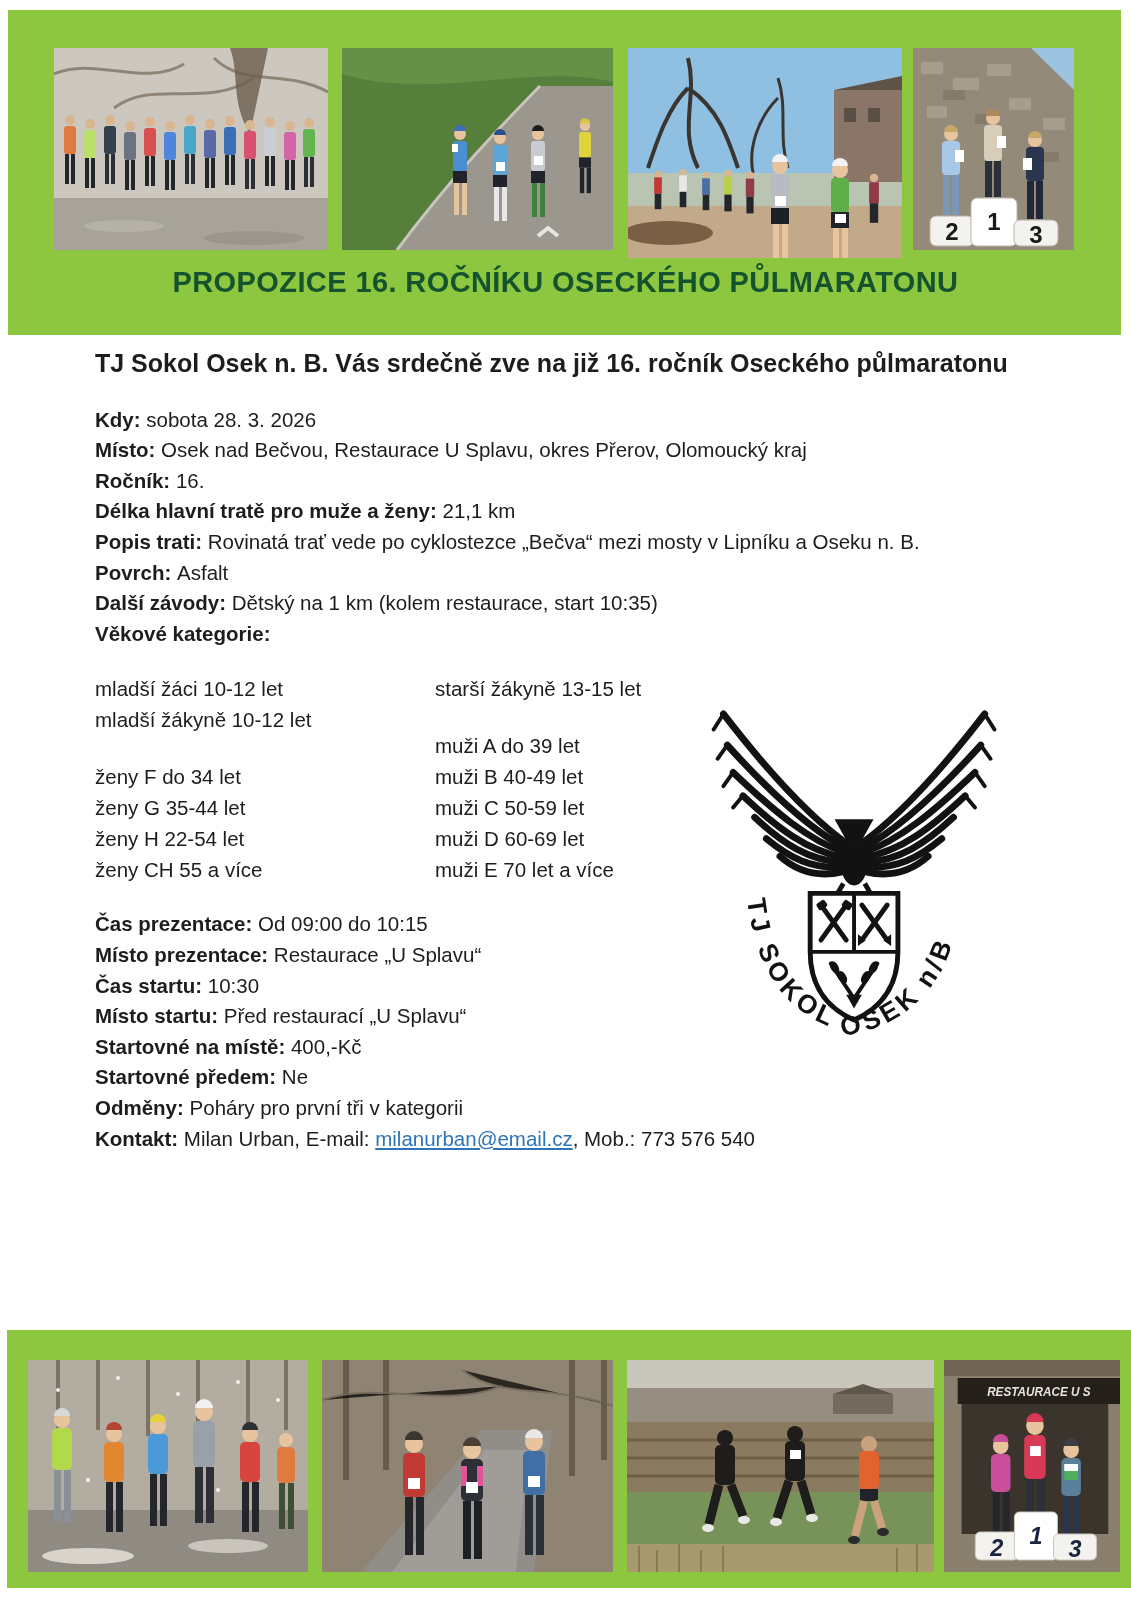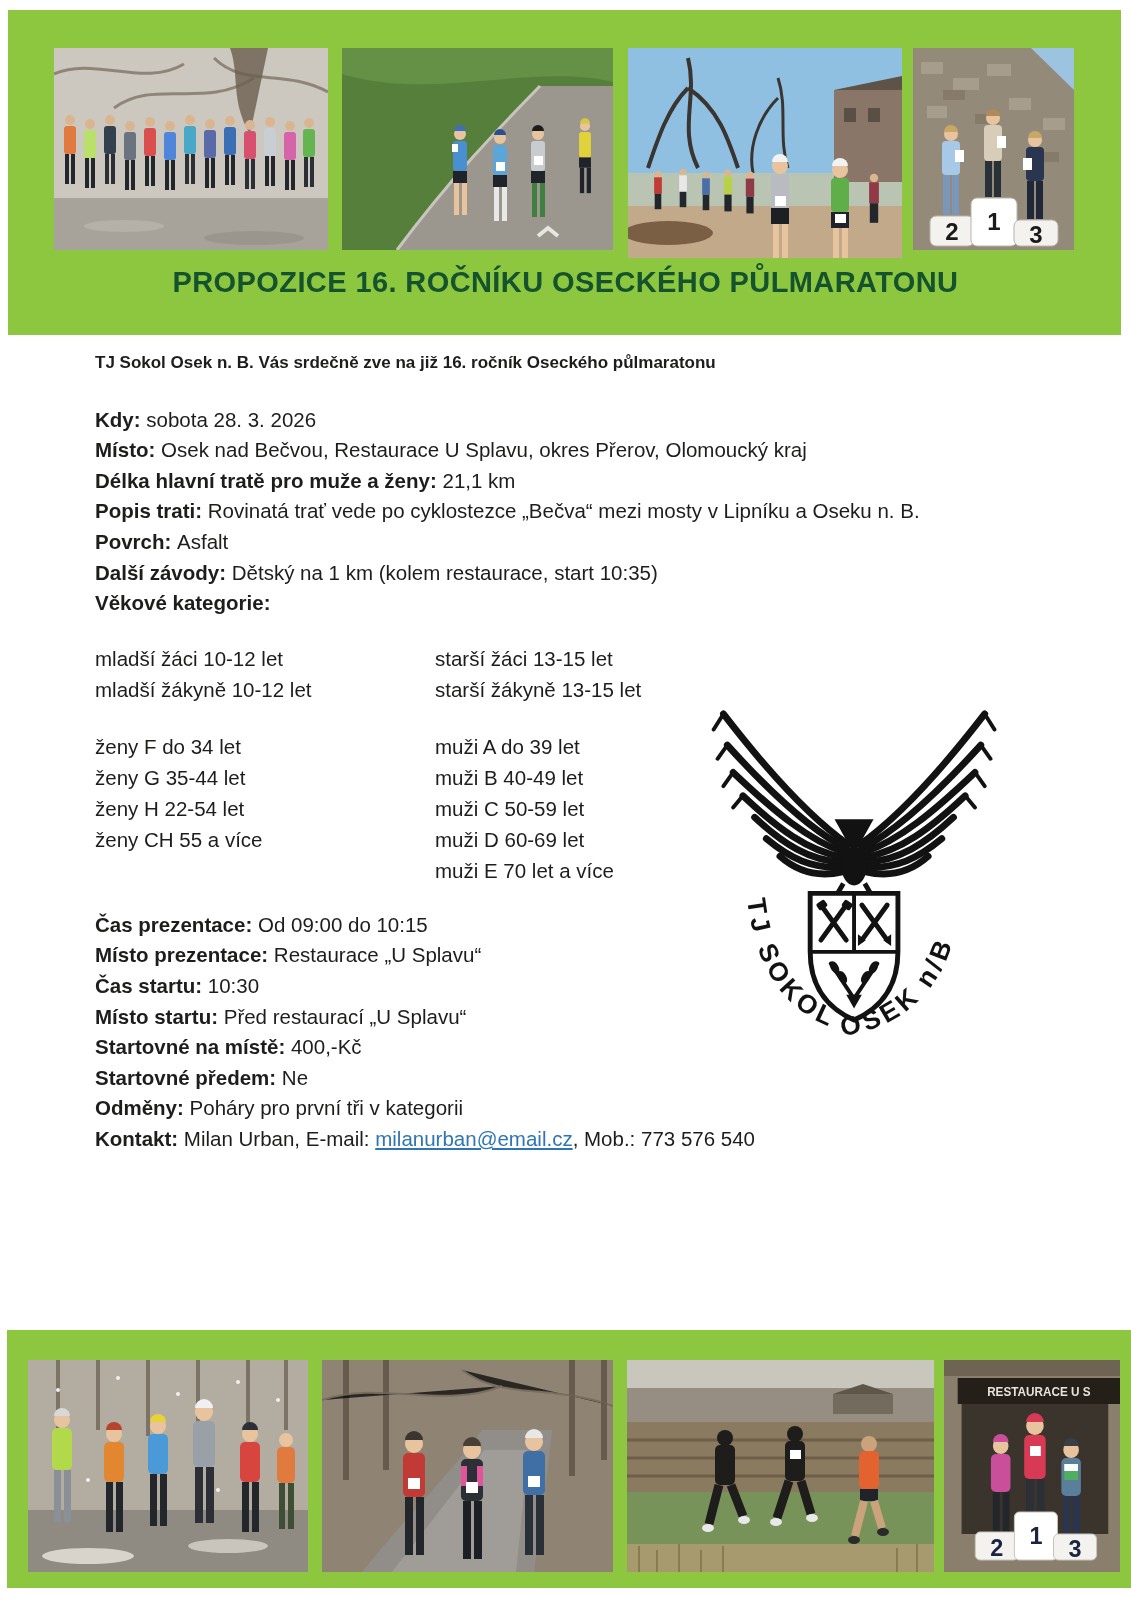--- a/index.html
+++ b/index.html
@@ -11,40 +11,40 @@
   .band{position:absolute;background:var(--green);}
   .band-top{left:8px;top:10px;width:1113px;height:325px;}
   .band-bottom{left:7px;top:1330px;width:1124px;height:258px;}
   .ph{position:absolute;overflow:hidden;background:#cfcbc3;}
   .ph svg{display:block;width:100%;height:100%;}
   .title{
     position:absolute;left:0;right:0;top:266px;text-align:center;
     font-size:29px;font-weight:bold;letter-spacing:.4px;color:#14532d;
   }
   .content{position:absolute;left:95px;top:348px;width:885px;font-size:20.5px;line-height:30.6px;}
-  .intro{font-weight:bold;font-size:17px;margin-bottom:26px;white-space:nowrap;}
+  .intro{font-weight:bold;font-size:25px;margin-bottom:26px;white-space:nowrap;}
   .line b{font-weight:bold;}
   .line b::after{content:" ";}
   .cats{display:flex;margin-top:24px;margin-bottom:24px;line-height:31px;}
   .cat-col-left{width:340px;flex:0 0 340px;}
   .cat-col-right{flex:1;}
   .catgap{height:26px;}
   a.mail{color:var(--link);text-decoration:underline;cursor:pointer;}
   .logo{position:absolute;left:700px;top:650px;width:312px;height:395px;}
   .logo svg{width:100%;height:100%;}
   
   .pt1{left:54px;top:48px;width:274px;height:202px;}
   .pt2{left:342px;top:48px;width:271px;height:202px;}
   .pt3{left:628px;top:48px;width:274px;height:210px;}
   .pt4{left:913px;top:48px;width:161px;height:202px;}
   
   .pb1{left:28px;top:1360px;width:280px;height:212px;}
   .pb2{left:322px;top:1360px;width:291px;height:212px;}
   .pb3{left:627px;top:1360px;width:307px;height:212px;}
-  .pb4{left:944px;top:1360px;width:176px;height:212px;}
+  .pb4{left:944px;top:1360px;width:176px;height:212px;font-style:italic;}
 </style>
 </head>
 <body>
 
 <div class="page">
 
   <div class="band band-top"></div>
 
   <div class="ph pt1" aria-label="Runners gathered at the start line on a spring road">
     <svg viewBox="0 0 274 202" preserveAspectRatio="none">
@@ -305,20 +305,21 @@
 
   <div class="content">
     <div class="intro">TJ Sokol Osek n. B. Vás srdečně zve na již 16. ročník Oseckého půlmaratonu</div>
 
     <div>
 
         <div class="line"><b>Kdy:</b><span>sobota 28. 3. 2026</span></div>
 
         <div class="line"><b>Místo:</b><span>Osek nad Bečvou, Restaurace U Splavu, okres Přerov, Olomoucký kraj</span></div>
 
+        <div class="line"><b>Ročník:</b><span>16.</span></div>
 
         <div class="line"><b>Délka hlavní tratě pro muže a ženy:</b><span>21,1 km</span></div>
 
         <div class="line"><b>Popis trati:</b><span>Rovinatá trať vede po cyklostezce „Bečva“ mezi mosty v Lipníku a Oseku n. B.</span></div>
 
         <div class="line"><b>Povrch:</b><span>Asfalt</span></div>
 
         <div class="line"><b>Další závody:</b><span>Dětský na 1 km (kolem restaurace, start 10:35)</span></div>
 
         <div class="line"><b>Věkové kategorie:</b><span></span></div>
@@ -333,21 +334,20 @@
         <div class="catgap"></div>
         <div>
             <div>ženy F do 34 let</div>
             <div>ženy G 35-44 let</div>
             <div>ženy H 22-54 let</div>
             <div>ženy CH 55 a více</div>
           </div>
       </div>
       <div class="cat-col-right">
         <div>
-            <div>starší žáci 13-15 let</div>
             <div>starší žákyně 13-15 let</div>
           </div>
         <div class="catgap"></div>
         <div>
             <div>muži A do 39 let</div>
             <div>muži B 40-49 let</div>
             <div>muži C 50-59 let</div>
             <div>muži D 60-69 let</div>
             <div>muži E 70 let a více</div>
           </div>

